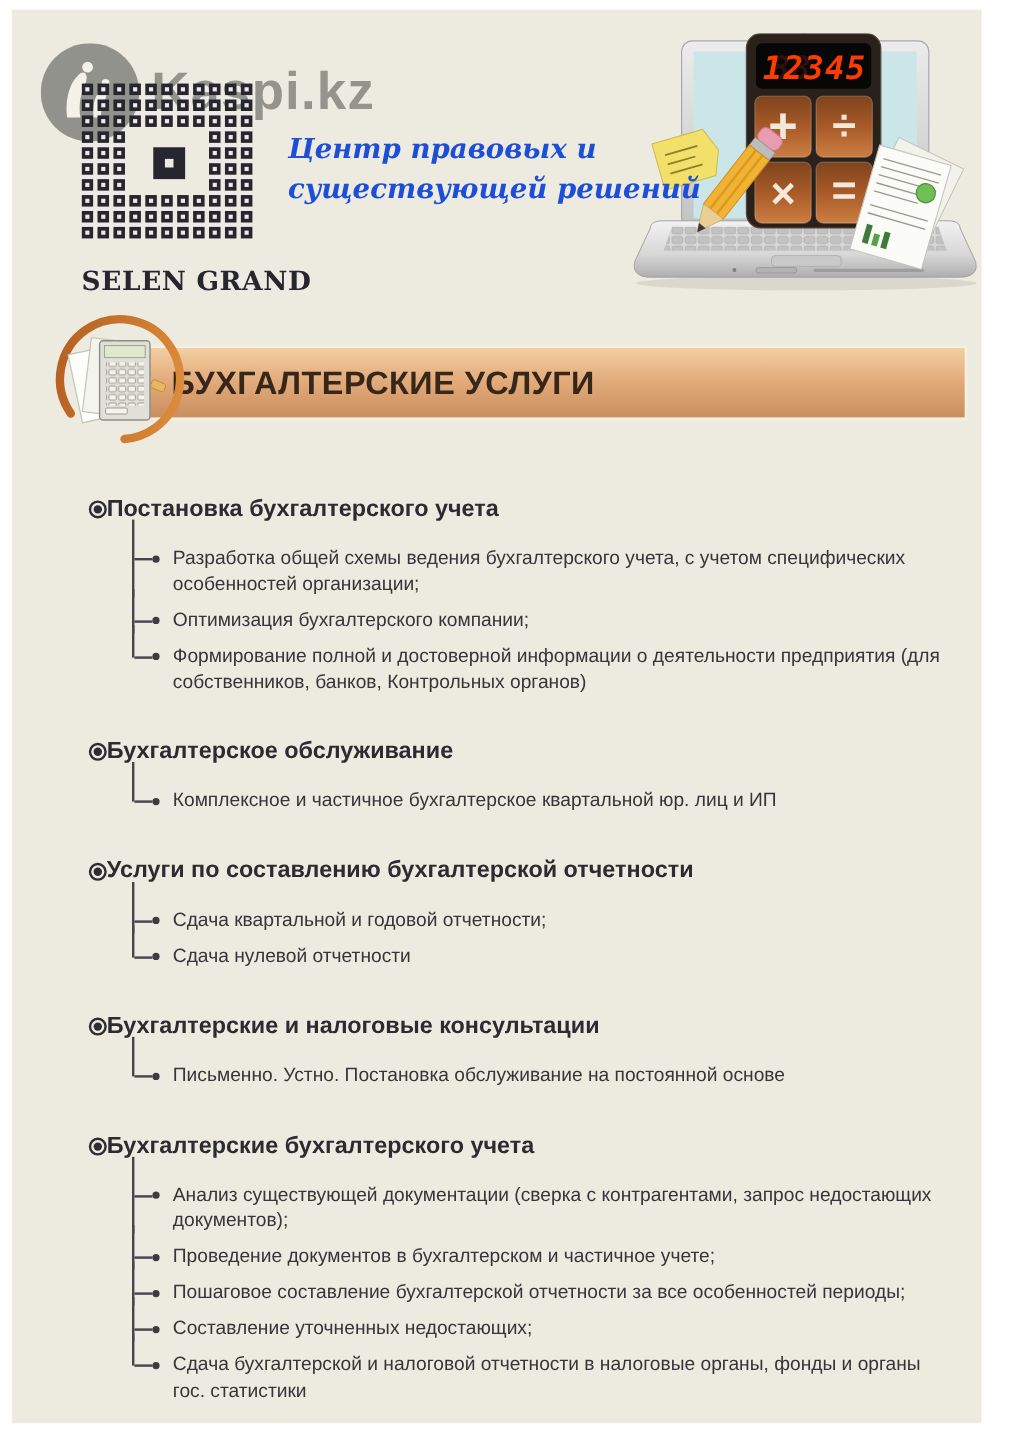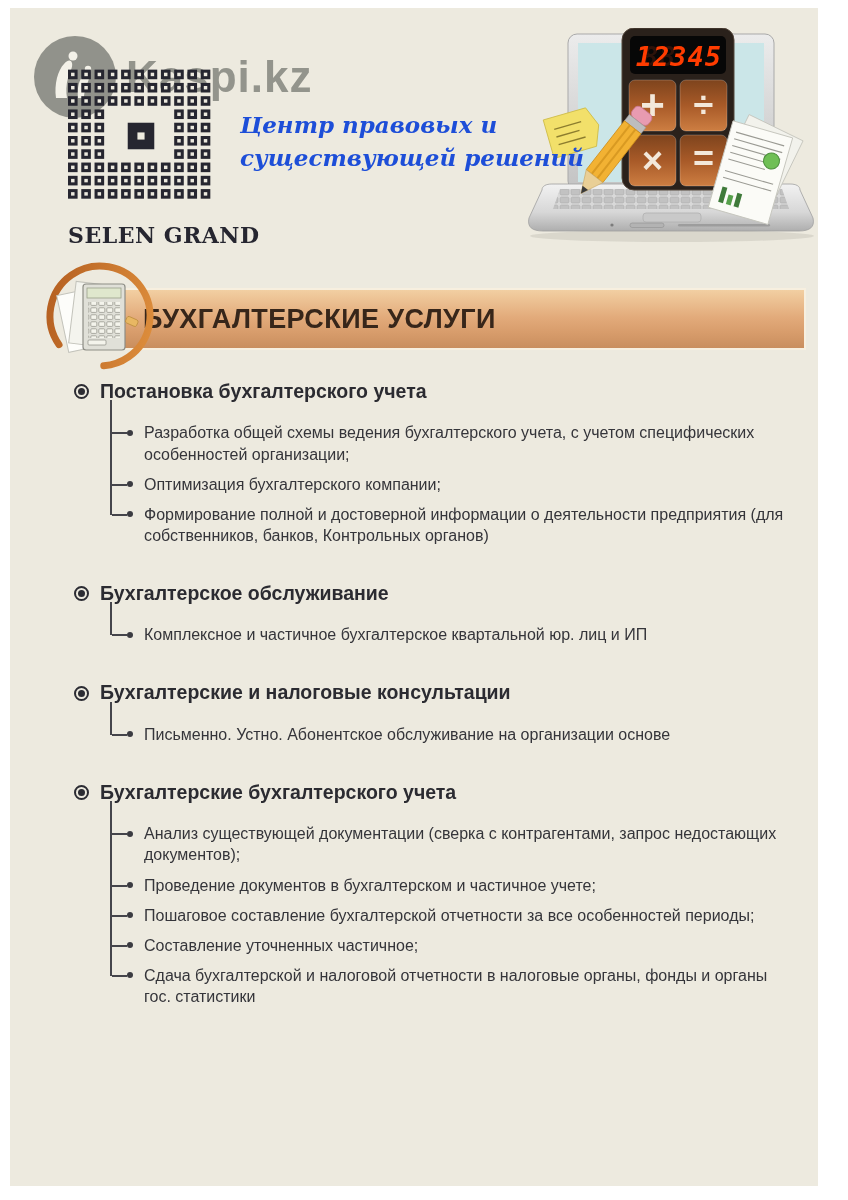--- a/index.html
+++ b/index.html
@@ -36,21 +36,21 @@
   .banner-bar{position:absolute;left:92px;top:280px;right:12px;height:62px;
       background:linear-gradient(180deg,var(--banner_top,#f2cfa2) 0%,var(--banner_mid,#e2aa7a) 48%,#d89d6c 72%,var(--banner_bottom,#c98e5e) 100%);
       border:2px solid #f7efdf;display:flex;align-items:center;}
   .banner-title{padding-left:39px;font-size:27px;font-weight:bold;color:var(--banner_text,#37261a);letter-spacing:.4px;}
   .banner-badge{position:absolute;left:32px;top:250px;width:116px;height:116px;z-index:3;}
 
   
   .services{position:absolute;left:64px;top:372px;width:724px;color:var(--text_dark,#303036);}
   .service-section{margin-top:36px;}
   .service-section:first-child{margin-top:0;}
-  .service-title{display:flex;align-items:center;gap:11px;font-size:19.5px;font-weight:bold;color:#2b2b31;line-height:1.2;}
+  .service-title{display:flex;align-items:center;font-size:19.5px;font-weight:bold;color:#2b2b31;line-height:1.2;margin-top:33px;}
   .bullseye{width:15px;height:15px;flex:0 0 15px;border:2.5px solid #2c2c33;border-radius:50%;position:relative;}
   .bullseye::after{content:"";position:absolute;inset:2px;background:#2c2c33;border-radius:50%;}
   .items{margin-left:8px;margin-top:19px;padding-left:28px;}
   .item{position:relative;padding-left:34px;margin-top:9px;font-size:16px;line-height:1.32;color:#35353a;}
   .item::before{content:"";position:absolute;left:0;top:-16px;height:calc(100% + 16px);width:0;border-left:2px solid #45454b;}
   .item:first-child::before{top:-22px;height:calc(100% + 22px);}
   .item::after{content:"";position:absolute;left:2px;top:10px;width:15px;border-top:2px solid #45454b;}
   .item:last-child::before{height:27px;}
   .item:first-child:last-child::before{height:33px;}
   .item .dot{position:absolute;left:17px;top:7.5px;width:6px;height:6px;border-radius:50%;background:#3b3b41;}
@@ -412,40 +412,50 @@
       <div class="service-section">
         <div class="service-title">
           <span class="bullseye"></span>
           <span>Бухгалтерское обслуживание</span>
         </div>
         <div class="items">
           <div class="item"><span class="dot"></span><span>Комплексное и частичное бухгалтерское квартальной юр. лиц и ИП</span></div>
         </div>
       </div>
 
+      <div class="service-section">
+        <div class="service-title">
+          <span class="bullseye"></span>
+          <span>Услуги по составлению бухгалтерской отчетности</span>
+        </div>
+        <div class="items">
+          <div class="item"><span class="dot"></span><span>Сдача квартальной и годовой отчетности;</span></div>
+          <div class="item"><span class="dot"></span><span>Сдача нулевой отчетности</span></div>
+        </div>
+      </div>
 
       <div class="service-section">
         <div class="service-title">
           <span class="bullseye"></span>
           <span>Бухгалтерские и налоговые консультации</span>
         </div>
         <div class="items">
-          <div class="item"><span class="dot"></span><span>Письменно. Устно. Абонентское обслуживание на организации основе</span></div>
+          <div class="item"><span class="dot"></span><span>Письменно. Устно. Постановка обслуживание на постоянной основе</span></div>
         </div>
       </div>
 
       <div class="service-section">
         <div class="service-title">
           <span class="bullseye"></span>
           <span>Бухгалтерские бухгалтерского учета</span>
         </div>
         <div class="items">
           <div class="item"><span class="dot"></span><span>Анализ существующей документации (сверка с контрагентами, запрос недостающих документов);</span></div>
           <div class="item"><span class="dot"></span><span>Проведение документов в бухгалтерском и частичное учете;</span></div>
           <div class="item"><span class="dot"></span><span>Пошаговое составление бухгалтерской отчетности за все особенностей периоды;</span></div>
-          <div class="item"><span class="dot"></span><span>Составление уточненных частичное;</span></div>
+          <div class="item"><span class="dot"></span><span>Составление уточненных недостающих;</span></div>
           <div class="item"><span class="dot"></span><span>Сдача бухгалтерской и налоговой отчетности в налоговые органы, фонды и органы гос. статистики</span></div>
         </div>
       </div>
 
     </div>
   </div>
 </div>
 
 </body></html>

